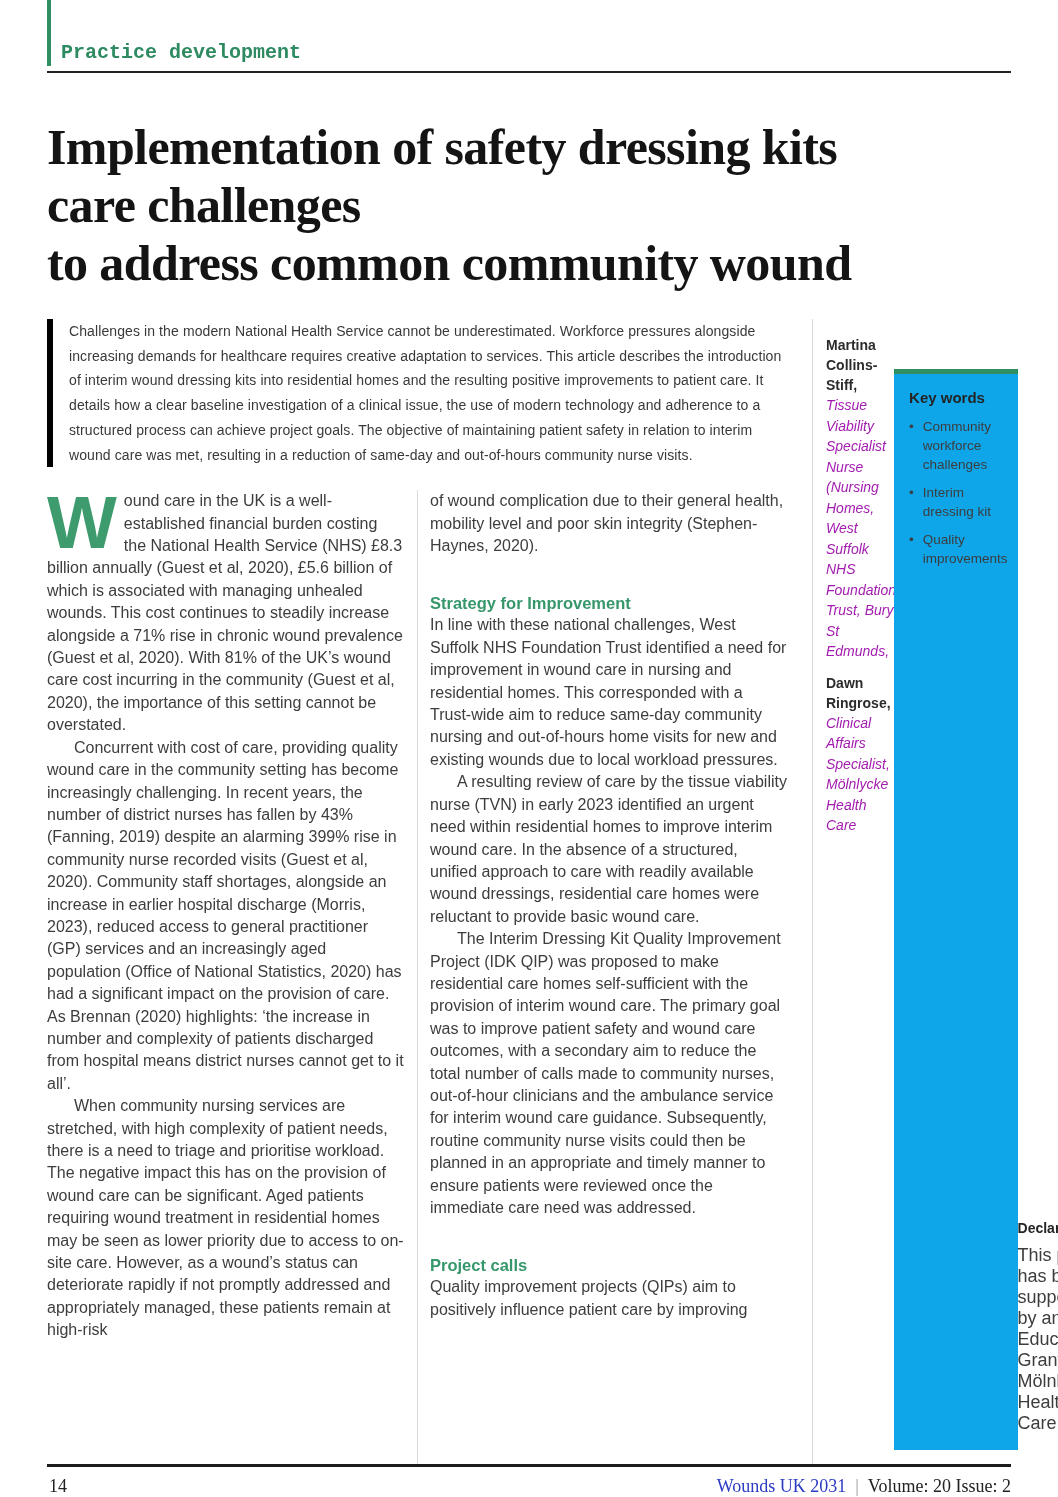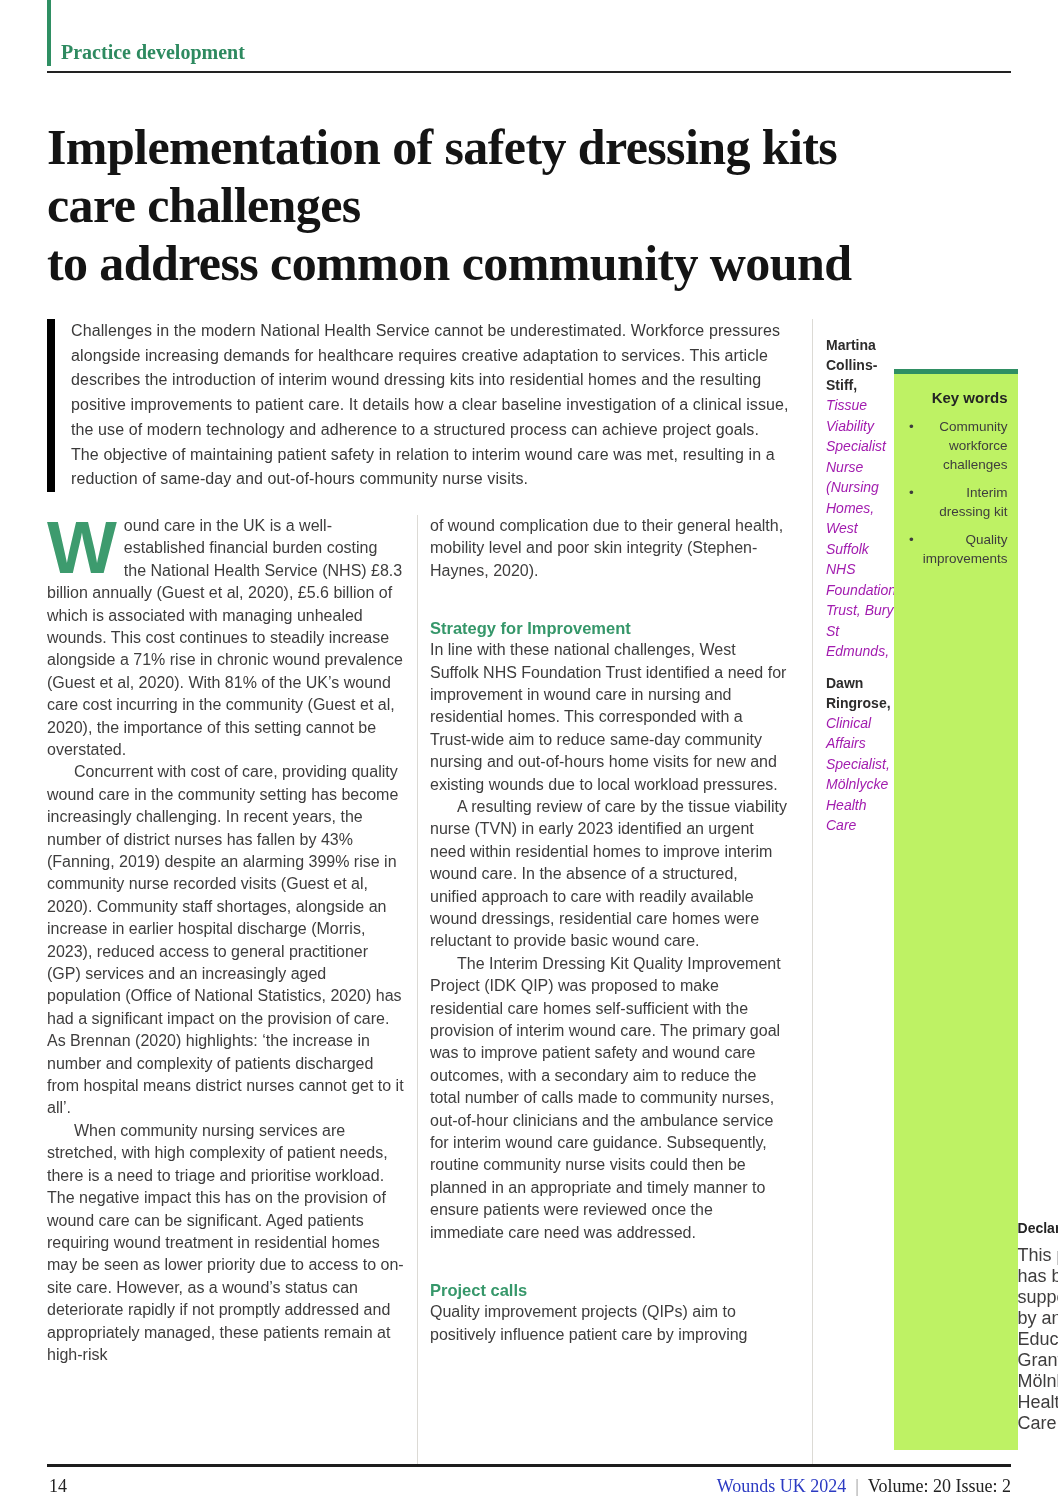--- a/index.html
+++ b/index.html
@@ -5,50 +5,50 @@
   html,body{margin:0;padding:0;background:#ffffff;}
   body{
     width:1058px;height:1497px;overflow:hidden;position:relative;
     font-family:"Liberation Sans",sans-serif;color:#3d3c3c;
     -webkit-font-smoothing:antialiased;
   }
   .page{padding:0 47px;box-sizing:border-box;height:100%;display:flex;flex-direction:column;}
 
   
   .kicker-row{border-left:4px solid #2f8f63;height:66px;display:flex;align-items:flex-end;padding-left:10px;}
-  .kicker{font-family:Liberation Serif, serif;font-weight:bold;font-size:20px;color:#2e8a60;padding-bottom:2px;}
+  .kicker{font-family:Liberation Mono, monospace;font-weight:bold;font-size:20px;color:#2e8a60;padding-bottom:2px;}
   .top-rule{height:2px;background:#222222;margin-top:5px;}
   .title{font-family:"Liberation Serif",serif;font-weight:bold;font-size:50px;line-height:58px;
          color:#141414;margin:45px 0 0 0;letter-spacing:-0.6px;}
 
   
   .content-grid{display:flex;margin-top:27px;flex:1;}
   .main-col{width:765px;box-sizing:border-box;display:flex;flex-direction:column;}
   .sidebar{width:199px;box-sizing:border-box;border-left:1px solid #dcdad5;
            padding:16px 0 14px 13px;display:flex;}
 
   
-  .abstract{border-left:8px solid #000000;padding-left:16px;margin-bottom:23px;
-            font-size:16px;line-height:24.7px;color:#3a3939;width:742px;box-sizing:border-box;letter-spacing:0.1px;}
+  .abstract{border-left:6px solid #000000;padding-left:16px;margin-bottom:23px;
+            font-size:14px;line-height:24.7px;color:#3a3939;width:742px;box-sizing:border-box;letter-spacing:0.1px;}
 
   
   .body-cols{display:flex;flex:1;align-items:stretch;}
   .col{width:357px;font-size:16px;line-height:22.4px;color:#3e3d3d;}
   .col-divider{width:1px;background:#dcdad5;margin:0 12px 0 13px;}
   .col p{margin:0;}
   .col p.indent{text-indent:27px;}
   .dropcap{float:left;font-size:74px;line-height:60px;font-weight:bold;color:#3d9b6e;
            margin:3px 10px 0 0;letter-spacing:-3px;}
   .body-h{color:#36976a;font-weight:bold;font-size:16.5px;margin:35px 0 0 0;line-height:22px;}
 
   
   .author-name{font-weight:bold;font-size:14px;line-height:20px;color:#2c2b2b;}
   .author-affil{font-style:italic;font-size:14px;line-height:20.5px;color:#a21caf;margin-bottom:11px;}
-  .kw-box{margin-top:34px;width:172px;box-sizing:border-box;background:#bef264;
-          border-top:5px solid #2f8f63;padding:15px 10px 38px 15px;margin-left:-2px;text-align:right;}
+  .kw-box{margin-top:34px;width:172px;box-sizing:border-box;background:#0ea5e9;
+          border-top:5px solid #2f8f63;padding:15px 10px 38px 15px;margin-left:-2px;}
   .kw-title{font-weight:bold;font-size:15px;color:#242424;margin-bottom:11px;}
   .kw-item{display:flex;font-size:13.5px;line-height:19px;color:#3e3d3d;margin-bottom:9px;}
   .kw-item .bullet::before{content:"\2022";}
   .kw-item .bullet{margin-right:9px;color:#3e3d3d;}
   .declarations{margin-top:auto;margin-bottom:16px;}
   .decl-title{font-weight:bold;font-size:14px;color:#242424;margin-bottom:9px;}
   .decl-text{font-size:18px;line-height:21px;color:#3e3d3d;}
 
   
   .footer-rule{height:3px;background:#1c1c1c;}
@@ -137,19 +137,19 @@
         <div class="decl-text">This paper has been supported by an Educational Grant from Mölnlycke Health Care</div>
       </div>
 
     </div>
   </div>
 
   <div class="footer-rule"></div>
   <div class="footer-row">
     <span class="footer-page">14</span>
     <span class="footer-right">
-      <span class="footer-journal">Wounds UK 2024</span>
+      <span class="footer-journal">Wounds UK 2031</span>
       <span class="footer-sep">|</span>
       <span class="footer-issue">Volume: 20 Issue: 2</span>
     </span>
   </div>
 
 </div>
 
 </body></html>

